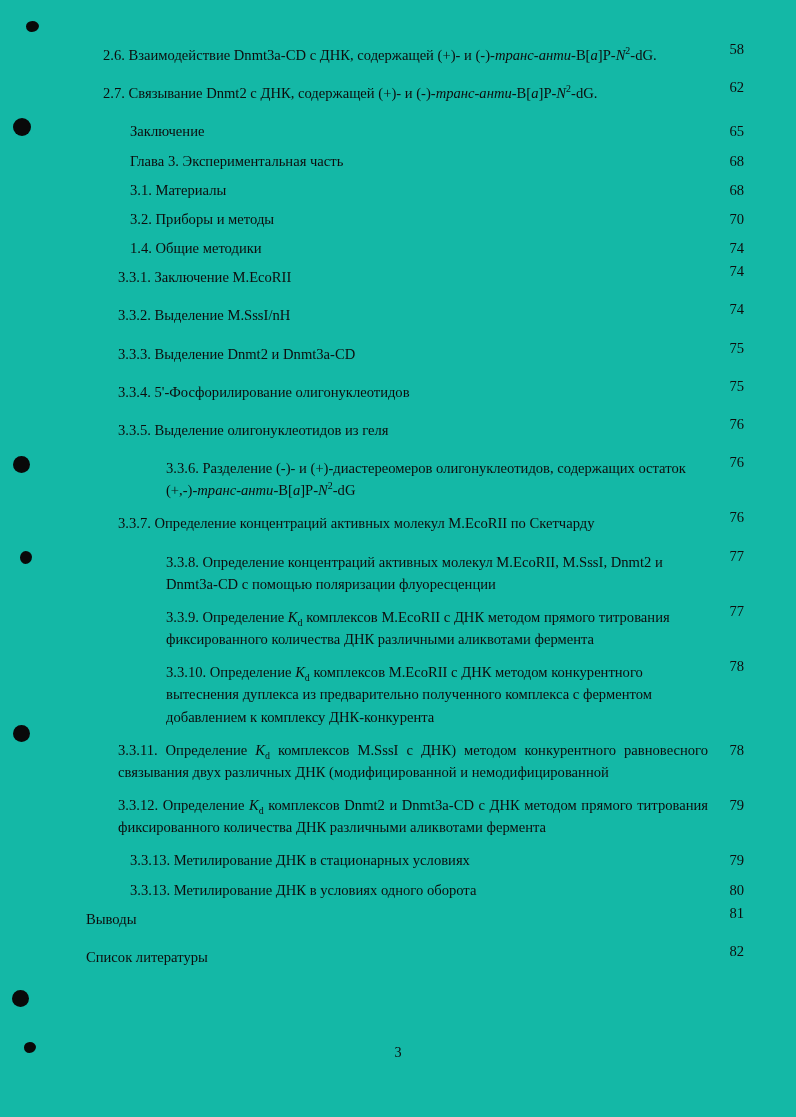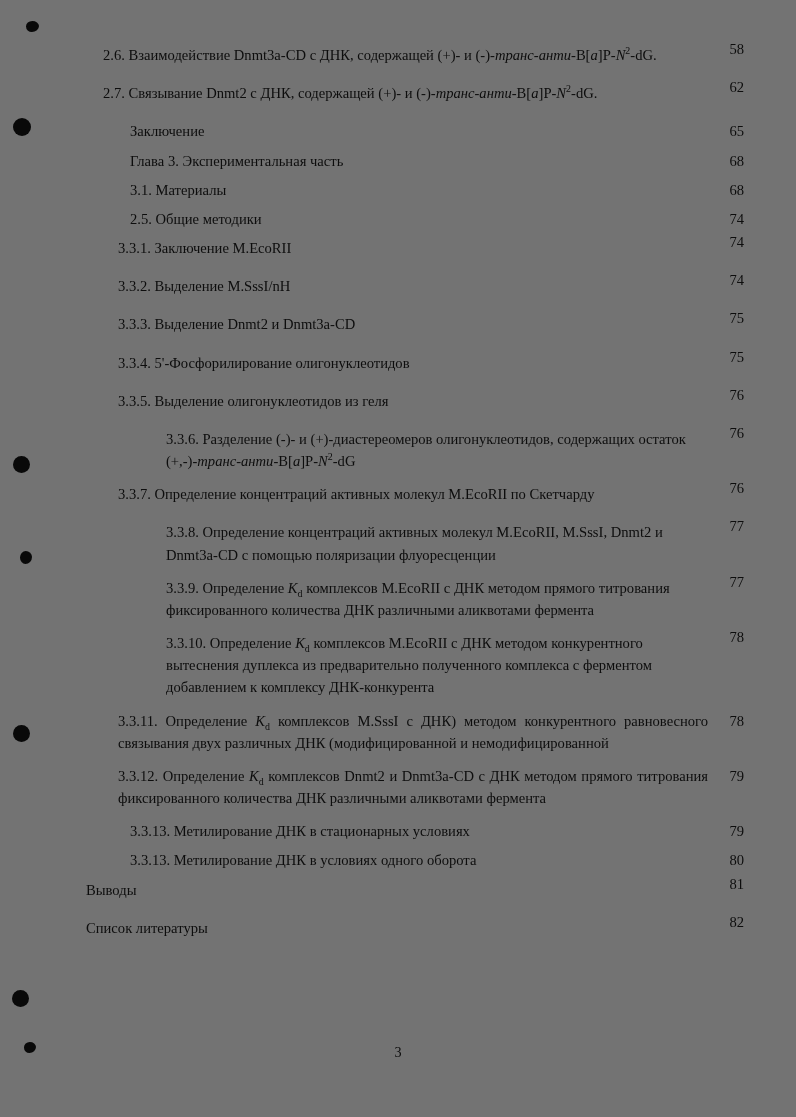--- a/index.html
+++ b/index.html
@@ -12,21 +12,21 @@
     height: 1117px;
     position: relative;
     font-family: "Liberation Serif", "DejaVu Serif", serif;
     color: #0d0d0d;
     overflow: hidden;
   }
 
   .page {
     position: absolute;
     inset: 0;
-    background: #737373;
+    background: #14b8a6;
   }
 
   
   .artifact {
     position: absolute;
     background: #090909;
     border-radius: 50%;
   }
   .artifact.blob {
     border-radius: 48% 52% 55% 45% / 50% 46% 54% 50%;
@@ -132,21 +132,25 @@
       </div>
       <div class="entry lvl0 tight">
         <span class="etext">Глава 3. Экспериментальная часть</span>
         <span class="pageno">68</span>
       </div>
       <div class="entry lvl1 tight">
         <span class="etext">3.1. Материалы</span>
         <span class="pageno">68</span>
       </div>
       <div class="entry lvl1 tight">
-        <span class="etext">2.5. Общие методики</span>
+        <span class="etext">3.2. Приборы и методы</span>
+        <span class="pageno">70</span>
+      </div>
+      <div class="entry lvl1 tight">
+        <span class="etext">1.4. Общие методики</span>
         <span class="pageno">74</span>
       </div>
       <div class="entry lvl2 loose">
         <span class="etext">3.3.1. Заключение M.EcoRII</span>
         <span class="pageno">74</span>
       </div>
       <div class="entry lvl2 loose">
         <span class="etext">3.3.2. Выделение M.SssI/nH</span>
         <span class="pageno">74</span>
       </div>

